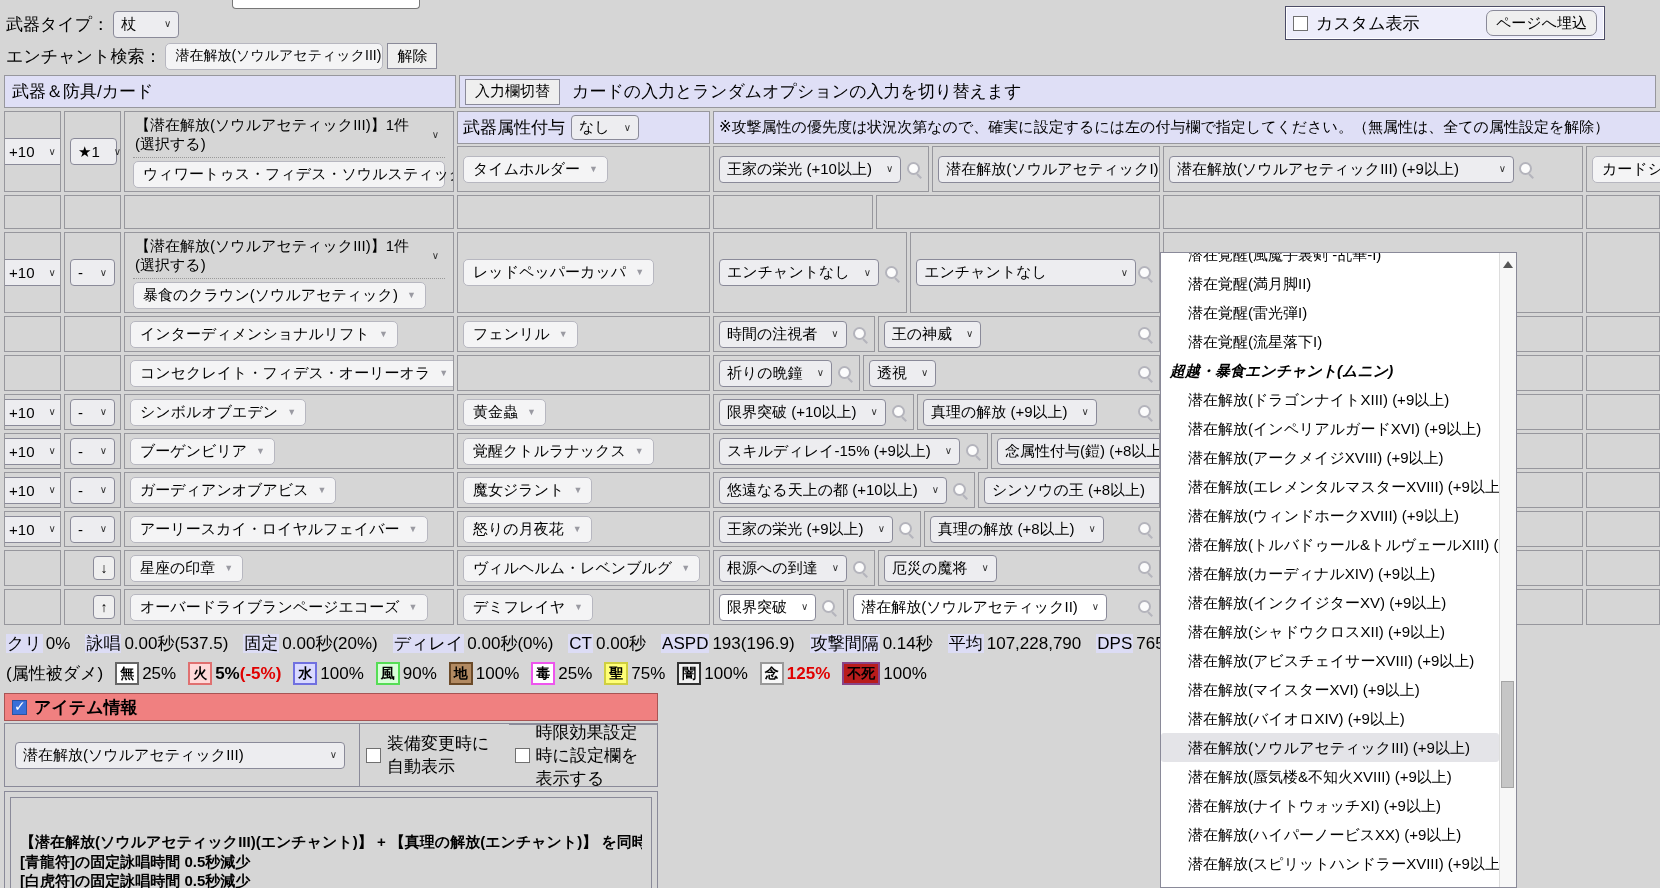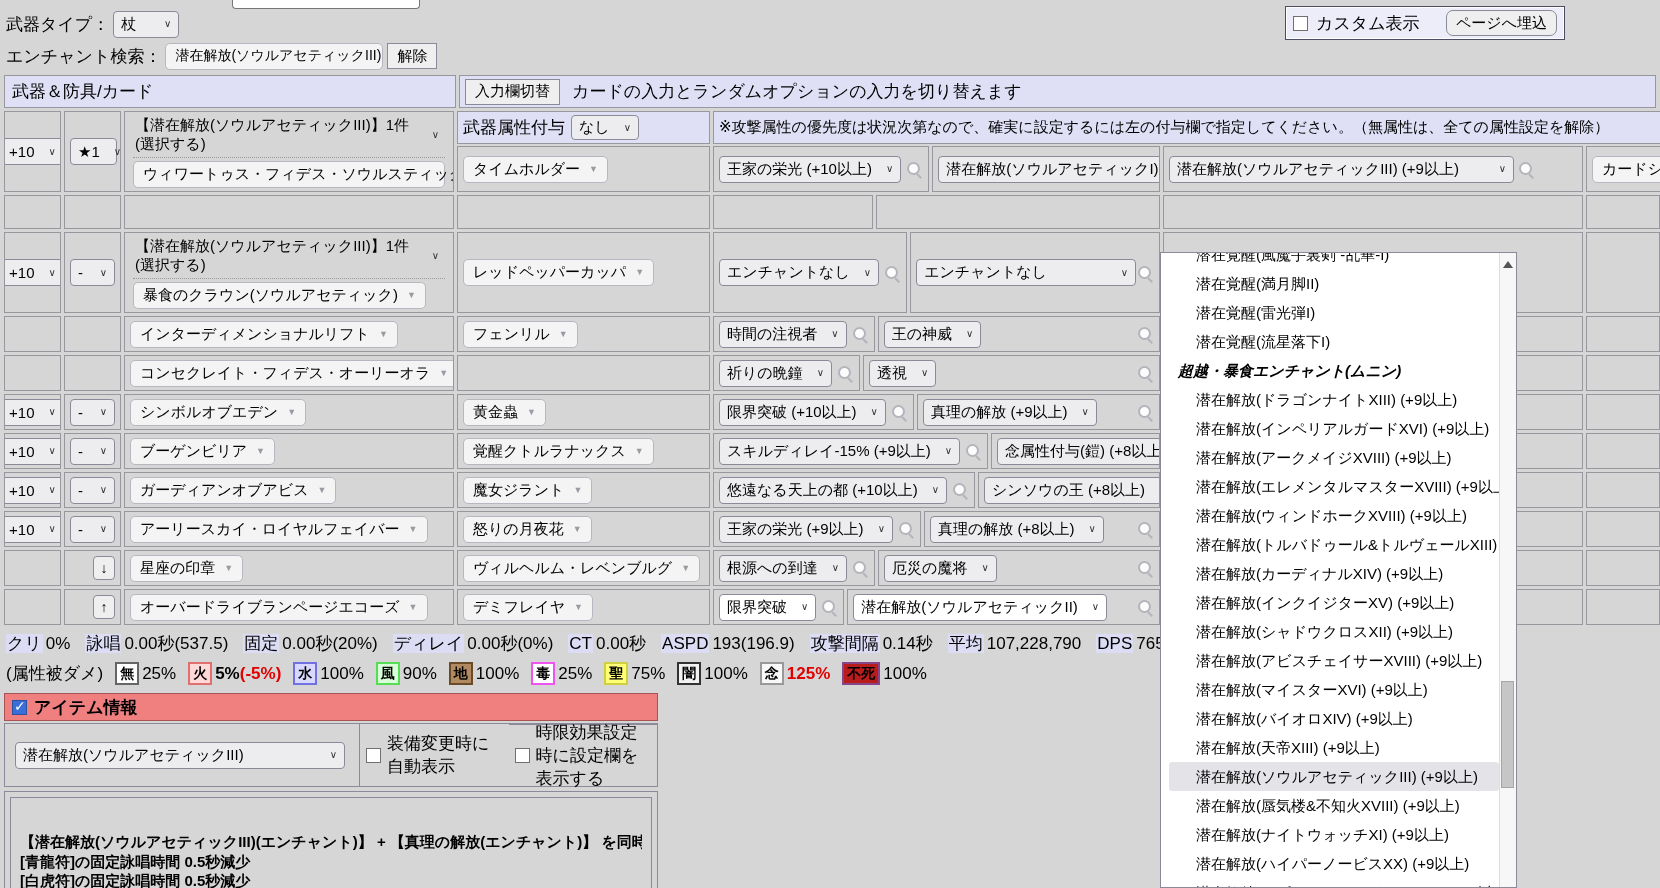--- a/index.html
+++ b/index.html
@@ -27,21 +27,21 @@
 .cb.checked::after { content:"\2713"; position:absolute; left:1px; top:-3px; color:#fff; font-size:14px; font-weight:bold; }
 .arrowbtn { width:22px; height:24px; display:inline-flex; align-items:center; justify-content:center;
   border:1px solid #8a8a99; border-radius:4px; background:#efefef; font-size:14px; }
 
 
 #partial-input { position:absolute; left:232px; top:0; width:188px; height:9px; background:#fff;
   border:1px solid #777; border-top:none; border-radius:0 0 4px 4px; }
 .topline { display:flex; align-items:center; margin-left:6px; font-size:17px; height:28px; gap:4px; }
 #topline1 { margin-top:10px; }
 #topline2 { margin-top:4px; }
-#custom-box { position:absolute; left:1285px; top:6px; width:280px; height:34px; background:#ededfa;
+#custom-box { position:absolute; left:1285px; top:6px; width:320px; height:34px; background:#ededfa;
   border:1px solid #4b4b66; box-shadow:inset 0 0 0 1px #fff; display:flex; align-items:center; gap:8px;
   padding:0 7px; font-size:17px; }
 #custom-box .btn { margin-left:auto; border-radius:7px; font-size:15px; }
 
 
 .band { display:flex; margin:5px 0 3px 4px; }
 .band-title { width:452px; background:#dfdff6; border:1px solid #97979d; font-size:17px; padding:4px 7px; }
 .band-right { flex:1; background:#dfdff6; border:1px solid #97979d; margin-left:3px; display:flex;
   align-items:center; gap:12px; padding:2px 5px; font-size:17px; margin-right:4px; }
 
@@ -66,21 +66,21 @@
 .r1top { display:flex; margin-bottom:2px; }
 .r1top .cell { min-height:28px; background:#dfdff6; }
 .r1bot { display:flex; flex:1; }
 .r1bot .cell { min-height:30px; }
 .elemcell { width:253px; flex:none; gap:6px; font-size:17px; }
 .notecell { flex:1; margin-right:0; font-size:15px; }
 .magright { margin-left:auto; }
 
 
 #dd-panel { position:absolute; left:1160px; top:252px; width:357px; height:636px; background:#fff;
-  border:1px solid #8a8a99; z-index:6; display:flex; overflow:hidden;padding-left:8px; }
+  border:1px solid #8a8a99; z-index:6; display:flex; overflow:hidden; }
 #dd-items { flex:1; overflow:hidden; margin-top:-13px; }
 .dd-item { height:29px; line-height:29px; padding-left:27px; font-size:15px; white-space:nowrap; overflow:hidden; }
 .dd-item.group { font-weight:bold; font-style:italic; padding-left:9px; }
 .dd-item.hl { background:#e4e4e8; border-radius:3px; }
 #dd-scroll { width:17px; background:#f7f7f7; border-left:1px solid #ddd; position:relative; flex:none; }
 #dd-up { position:absolute; top:3px; left:3px; width:0; height:0; border:5px solid transparent; border-bottom:7px solid #555; }
 #dd-thumb { position:absolute; top:428px; left:1px; width:13px; height:107px; background:#c6c6c6; border:1px solid #a5a5a5; }
 
 
 #stats-row { display:flex; gap:15px; margin:7px 0 0 6px; font-size:17px; align-items:baseline; white-space:nowrap; }
@@ -560,21 +560,20 @@
         <div class="dd-item">潜在解放(アークメイジXVIII) (+9以上)</div>
         <div class="dd-item">潜在解放(エレメンタルマスターXVIII) (+9以上)</div>
         <div class="dd-item">潜在解放(ウィンドホークXVIII) (+9以上)</div>
         <div class="dd-item">潜在解放(トルバドゥール&amp;トルヴェールXIII) (+9以上)</div>
         <div class="dd-item">潜在解放(カーディナルXIV) (+9以上)</div>
         <div class="dd-item">潜在解放(インクイジターXV) (+9以上)</div>
         <div class="dd-item">潜在解放(シャドウクロスXII) (+9以上)</div>
         <div class="dd-item">潜在解放(アビスチェイサーXVIII) (+9以上)</div>
         <div class="dd-item">潜在解放(マイスターXVI) (+9以上)</div>
         <div class="dd-item">潜在解放(バイオロXIV) (+9以上)</div>
-        <div class="dd-item">潜在解放(天帝XIII) (+9以上)</div>
         <div class="dd-item hl">潜在解放(ソウルアセティックIII) (+9以上)</div>
         <div class="dd-item">潜在解放(蜃気楼&amp;不知火XVIII) (+9以上)</div>
         <div class="dd-item">潜在解放(ナイトウォッチXI) (+9以上)</div>
         <div class="dd-item">潜在解放(ハイパーノービスXX) (+9以上)</div>
         <div class="dd-item">潜在解放(スピリットハンドラーXVIII) (+9以上)</div>
       </div>
     <div id="dd-scroll">
       <div id="dd-up"></div>
       <div id="dd-thumb"></div>
     </div>

